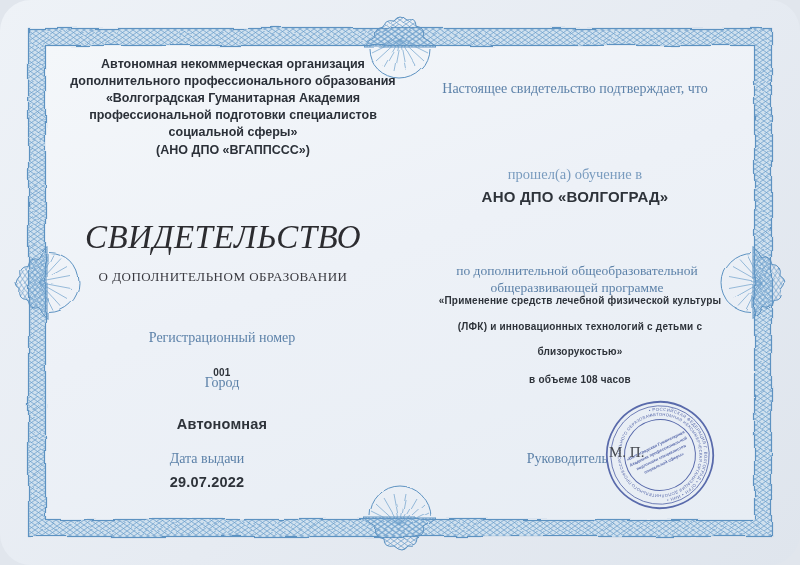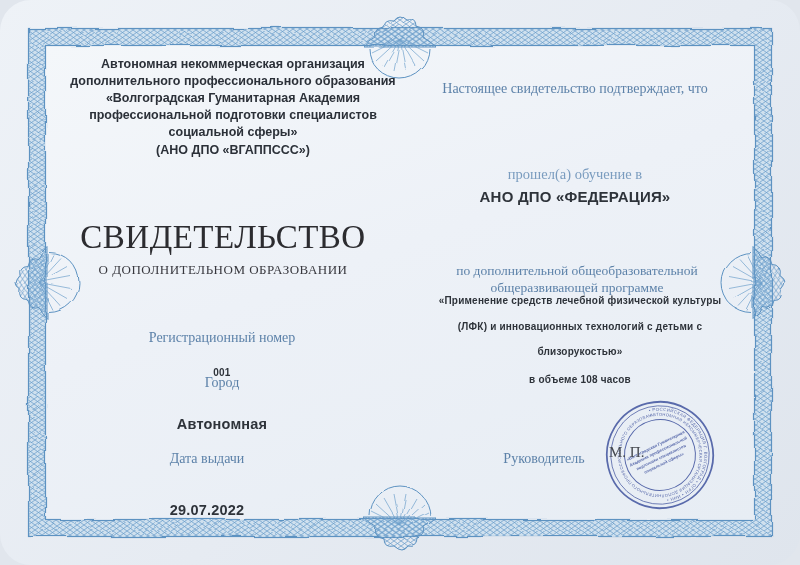--- a/index.html
+++ b/index.html
@@ -18,32 +18,32 @@
   .txt{position:absolute;text-align:center;}
   .blue-label{font-family:"Liberation Serif",serif;color:#5d82a9;font-size:14px;}
   .blue-label-light{font-family:"Liberation Serif",serif;color:#7a9cbf;font-size:14.5px;}
   .bold-dark{font-weight:bold;color:#2e333a;font-size:10px;letter-spacing:0.2px;}
   .org-block{left:68px;top:56px;width:330px;font-size:12.5px;line-height:17px;font-weight:bold;color:#2b3038;}
   .org-short{left:68px;top:143px;width:330px;font-size:12.5px;font-weight:bold;color:#2b3038;}
   .confirm{left:415px;top:81px;width:320px;}
   .student{left:415px;top:101px;width:320px;font-size:14.5px;}
   .trained{left:415px;top:166px;width:320px;}
   .orgval{left:415px;top:188px;width:320px;font-size:15px;}
-  .cert-title{left:72px;top:219px;width:302px;font-family:"Liberation Serif",serif;font-size:33px;color:#2c2c30;letter-spacing:0.5px;}
-  .cert-subtitle{left:72px;top:262px;width:302px;font-family:"Liberation Serif",serif;font-size:13px;color:#38383e;letter-spacing:0.5px;}
+  .cert-title{left:72px;top:219px;width:302px;font-family:"Liberation Serif",serif;font-size:33px;color:#2c2c30;letter-spacing:0.5px;font-style:italic;}
+  .cert-subtitle{left:72px;top:269px;width:302px;font-family:"Liberation Serif",serif;font-size:13px;color:#38383e;letter-spacing:0.5px;}
   .prog-label{left:418px;top:262px;width:318px;font-size:13.5px;line-height:17px;}
   .prog-name{left:413px;top:288px;width:334px;line-height:25.5px;}
   .volume{left:415px;top:374px;width:330px;}
   .reg-label{left:82px;top:330px;width:280px;}
   .reg-value{left:82px;top:367px;width:280px;}
   .city-label{left:82px;top:375px;width:280px;text-align:center;}
   .city-value{left:82px;top:416px;width:280px;font-size:14.5px;}
   .date-label{left:62px;top:451px;width:290px;}
-  .date-value{left:62px;top:474px;width:290px;font-size:14.5px;margin-top:28px;}
-  .head-label{left:444px;top:451px;width:200px;text-align:center;}
+  .date-value{left:62px;top:474px;width:290px;font-size:14.5px;}
+  .head-label{left:408px;top:451px;width:200px;text-align:right;}
   .seal-mark{left:609px;top:444px;width:60px;font-family:"Liberation Serif",serif;font-size:15px;color:#44474d;text-align:left;}
   .stamp-svg{left:596px;top:394px;width:128px;height:122px;opacity:0.92;}
 </style>
 </head>
 <body>
 
 <div class="page">
 
   <div class="inner-bg"></div>
 
@@ -85,21 +85,21 @@
 
   <div class="txt blue-label city-label">Город</div>
   <div class="txt bold-dark city-value">Автономная</div>
 
   <div class="txt blue-label date-label">Дата выдачи</div>
   <div class="txt bold-dark date-value">29.07.2022</div>
 
   <div class="txt blue-label confirm">Настоящее свидетельство подтверждает, что</div>
 
   <div class="txt blue-label-light trained">прошел(а) обучение в</div>
-  <div class="txt bold-dark orgval">АНО ДПО «ФЕДЕРАЦИЯ»</div>
+  <div class="txt bold-dark orgval">АНО ДПО «ВОЛГОГРАД»</div>
 
   <div class="txt blue-label prog-label">по дополнительной общеобразовательной общеразвивающей программе</div>
   <div class="txt bold-dark prog-name">
     <div>«Применение средств лечебной физической культуры</div>
     <div>(ЛФК) и инновационных технологий с детьми с</div>
     <div>близорукостью»</div>
   </div>
 
   <div class="txt bold-dark volume">в объеме 108 часов</div>
 

